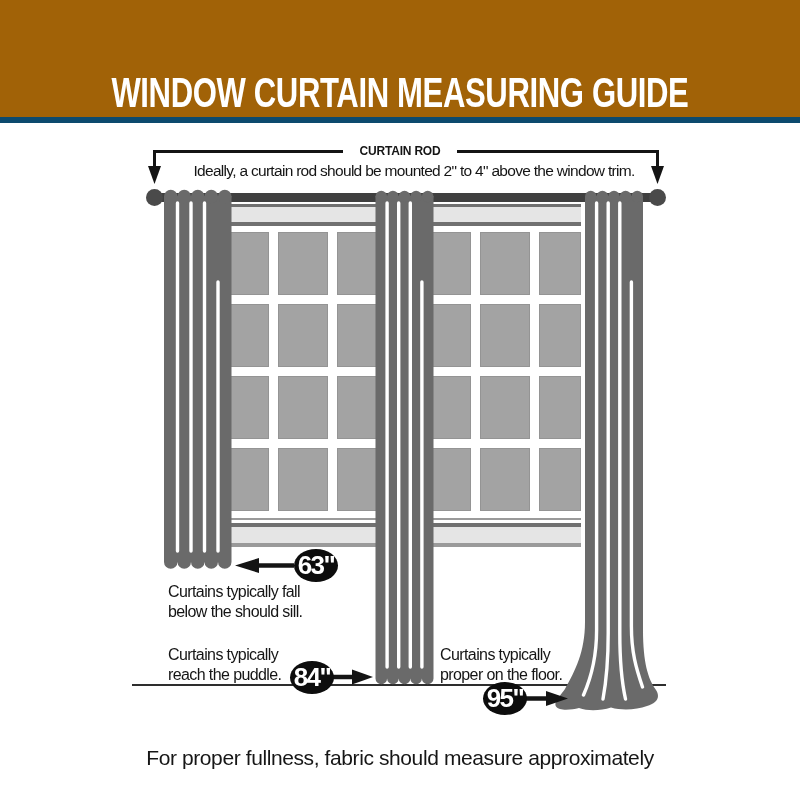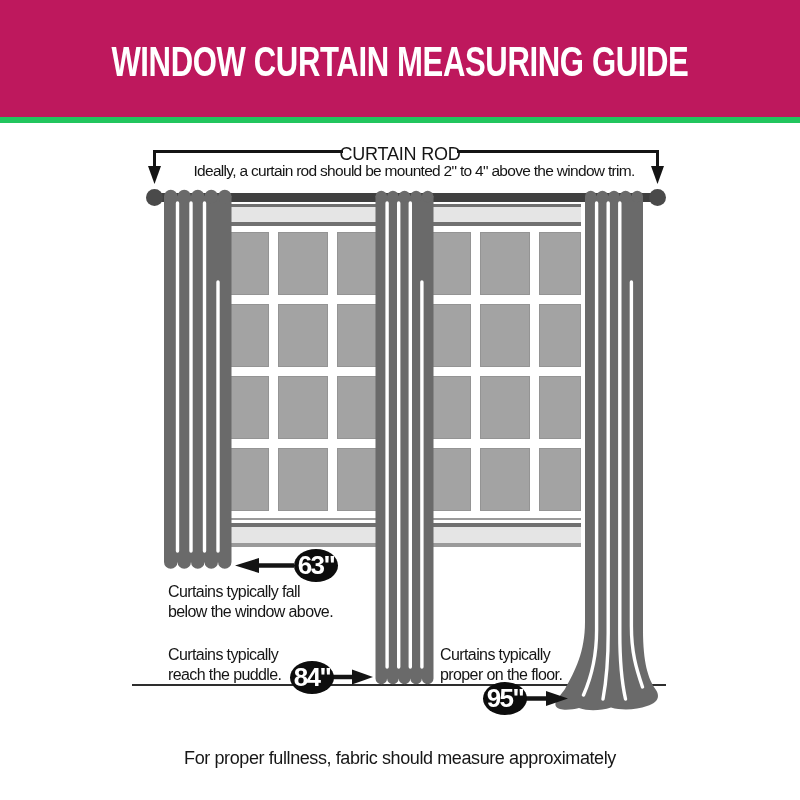--- a/index.html
+++ b/index.html
@@ -5,33 +5,33 @@
   html,body { margin:0; padding:0; background:#fff; }
   .canvas {
     position:relative; width:800px; height:800px; overflow:hidden;
     background:#fff; font-family:"Liberation Sans", sans-serif; color:#151515;
   }
   .abs { position:absolute; }
 
   
   .banner {
     left:0; top:0; width:800px; height:117px;
-    background:#be185d; border-bottom:6px solid #22c55e;
-    display:flex; align-items:center; justify-content:center; z-index:4;
+    background:#a16207; border-bottom:6px solid #0c4a6e;
+    display:flex; align-items:flex-end; justify-content:center; z-index:4;
   }
   .banner-title {
     color:#fff; font-weight:bold; font-size:42px; letter-spacing:-0.5px;
     white-space:nowrap; transform:scaleX(0.74); transform-origin:center;
     padding-top:6px;
   }
 
   
   .rod-label {
     left:0; top:144px; width:800px; text-align:center;
-    font-weight:normal; font-size:18px; letter-spacing:-0.2px; z-index:3;
+    font-weight:bold; font-size:12px; letter-spacing:-0.2px; z-index:3;
   }
   .rod-note {
     left:0; top:162px; width:800px; text-align:center;
     font-size:15.5px; letter-spacing:-0.7px; z-index:3;margin-left:14px;
   }
 
   
   .rod-bar { left:160px; top:193px; width:492px; height:9px; background:#3f3f3f; z-index:1; }
   .finial { width:17px; height:17px; border-radius:50%; background:#4a4a4a; top:189px; z-index:1; }
   .finial-left  { left:146px; }
@@ -72,21 +72,21 @@
   .badge-floor  { left:290px; top:661px; }
   .badge-puddle { left:483px; top:682px; }
 
   
   .lbl { font-size:16px; line-height:20px; letter-spacing:-0.6px; z-index:3; color:#151515; }
   .lbl-sill   { left:168px; top:582px; }
   .lbl-floor  { left:168px; top:645px; }
   .lbl-puddle { left:440px; top:645px; }
   .footer-note {
     left:0; top:745px; width:800px; text-align:center;
-    font-size:18px; line-height:26px; letter-spacing:-0.4px; z-index:3; color:#161616;
+    font-size:21px; line-height:26px; letter-spacing:-0.4px; z-index:3; color:#161616;
   }
 </style>
 </head>
 <body>
 
 <div class="canvas">
 
   <div class="abs banner">
     <div class="banner-title">WINDOW CURTAIN MEASURING GUIDE</div>
   </div>
@@ -238,21 +238,21 @@
       <polygon points="546,691 546,706 568,698.5"></polygon>
     </g>
   </svg>
 
   <div class="abs badge badge-sill">63"</div>
   <div class="abs badge badge-floor">84"</div>
   <div class="abs badge badge-puddle">95"</div>
 
   <div class="abs lbl lbl-sill">
     <div>Curtains typically fall</div>
-    <div>below the window above.</div>
+    <div>below the should sill.</div>
   </div>
   <div class="abs lbl lbl-floor">
     <div>Curtains typically</div>
     <div>reach the puddle.</div>
   </div>
   <div class="abs lbl lbl-puddle">
     <div>Curtains typically</div>
     <div>proper on the floor.</div>
   </div>
 

